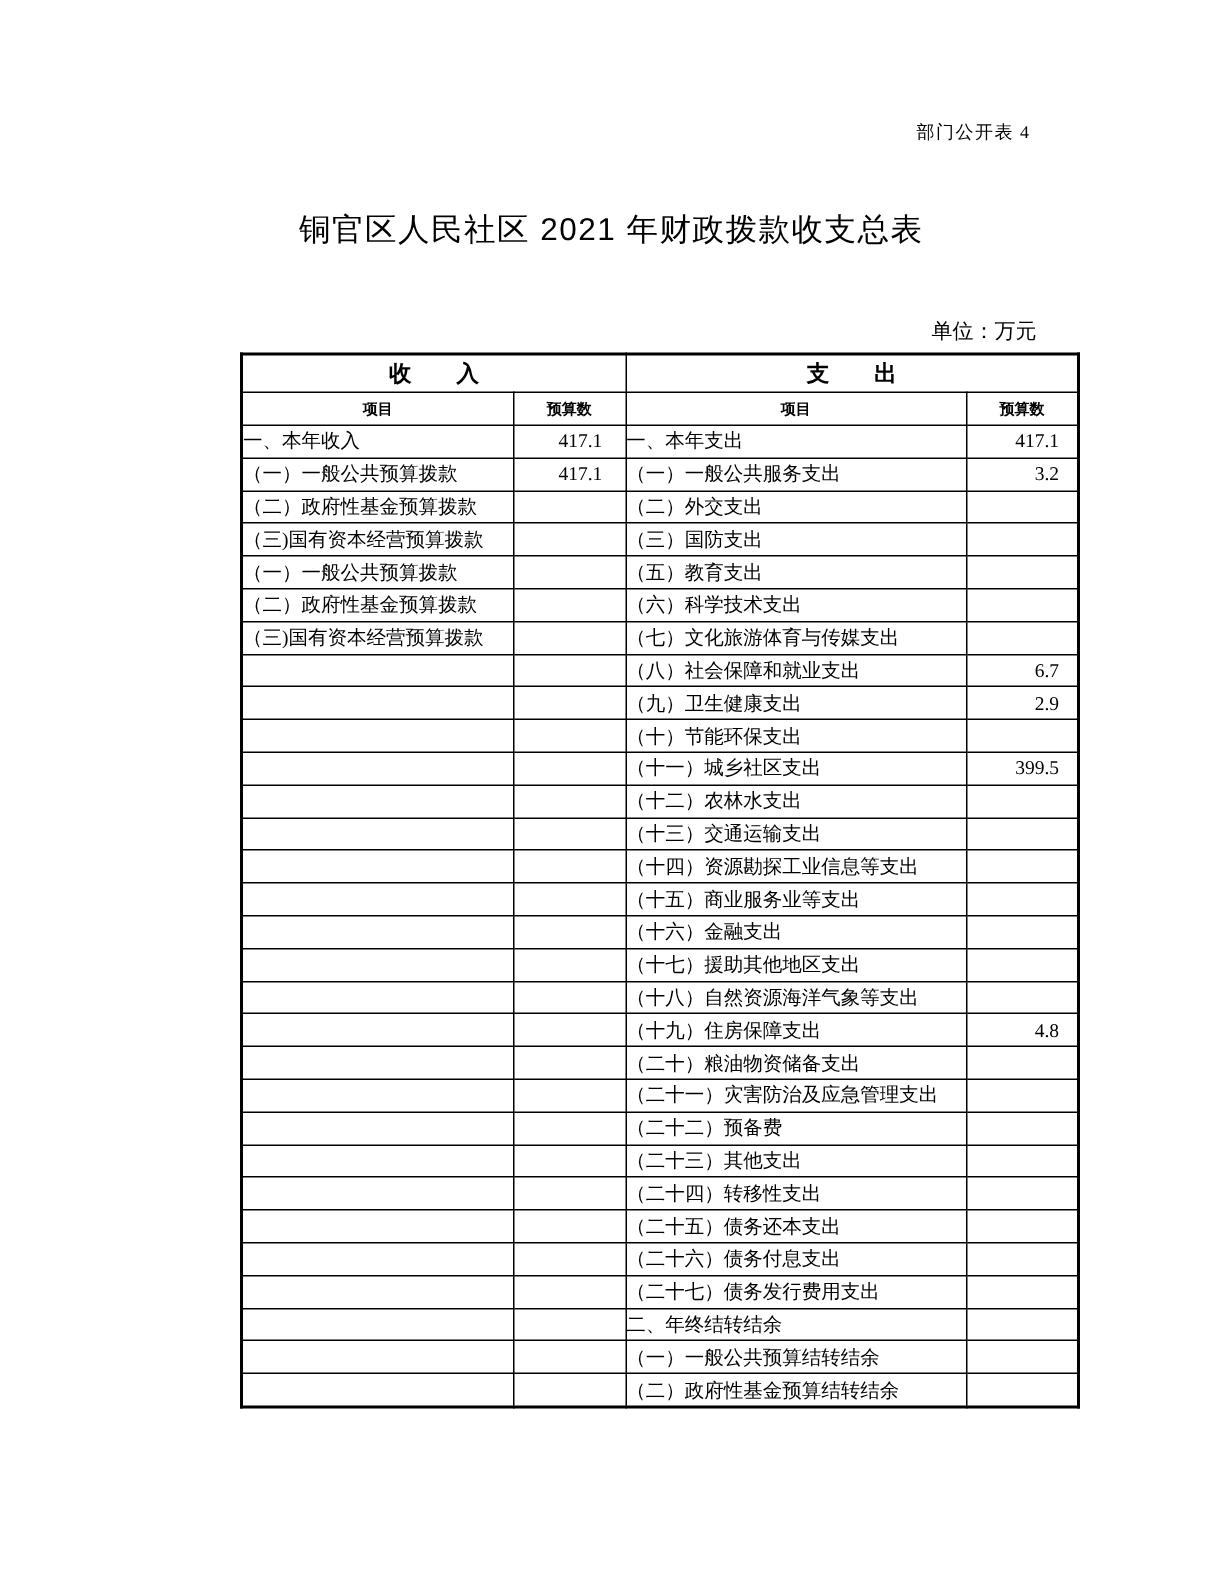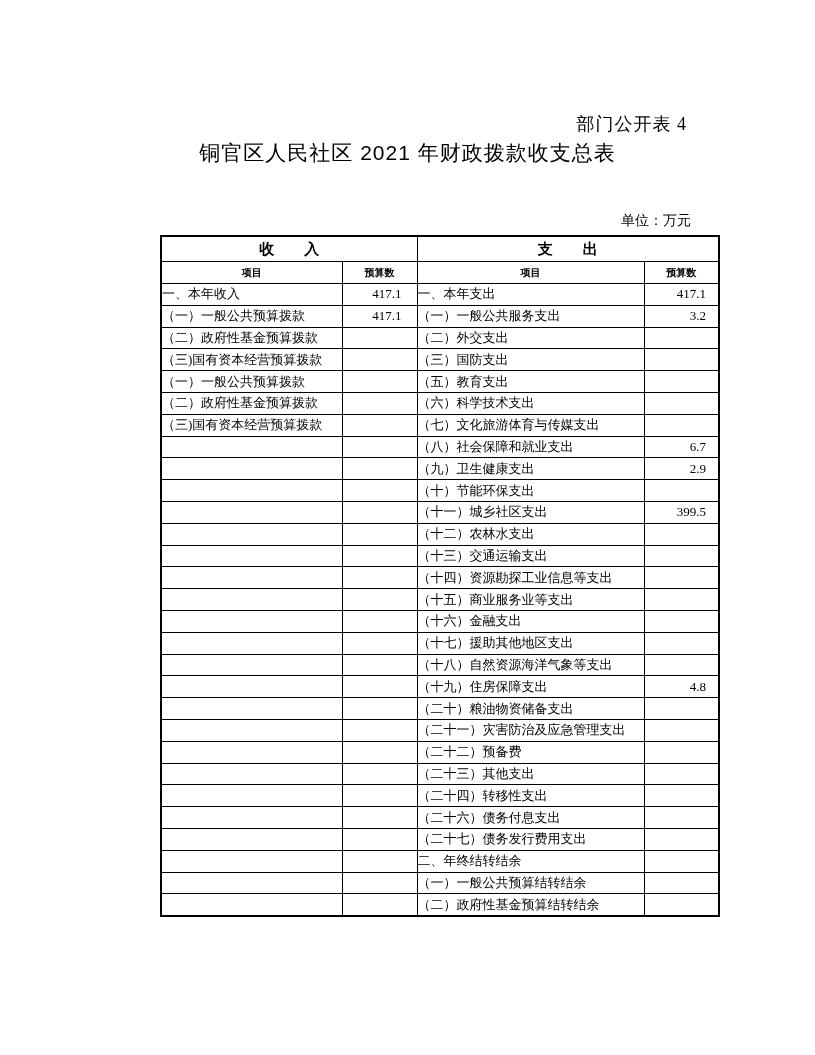--- a/index.html
+++ b/index.html
@@ -10,23 +10,23 @@
   body {
     position: relative;
     width: 815px;
     height: 1055px;
     font-family: "Liberation Serif", "DejaVu Serif", serif;
     color: #000000;
     overflow: hidden;
   }
   .doc-label {
     position: absolute;
-    top: 112px;
+    top: 80px;
     right: 128px;
-    font-size: 18px;
+    font-size: 12px;
     letter-spacing: 1px;
     white-space: nowrap;
   }
   .page-title {
     position: absolute;
     top: 139px;
     left: 0;
     width: 815px;
     text-align: center;
     font-family: "Liberation Sans", "DejaVu Sans", sans-serif;
@@ -257,20 +257,26 @@
       </tr>
       <tr>
         <td class="item"></td>
         <td class="value income"></td>
         <td class="item">（二十四）转移性支出</td>
         <td class="value expense"></td>
       </tr>
       <tr>
         <td class="item"></td>
         <td class="value income"></td>
+        <td class="item">（二十五）债务还本支出</td>
+        <td class="value expense"></td>
+      </tr>
+      <tr>
+        <td class="item"></td>
+        <td class="value income"></td>
         <td class="item">（二十六）债务付息支出</td>
         <td class="value expense"></td>
       </tr>
       <tr>
         <td class="item"></td>
         <td class="value income"></td>
         <td class="item">（二十七）债务发行费用支出</td>
         <td class="value expense"></td>
       </tr>
       <tr>

